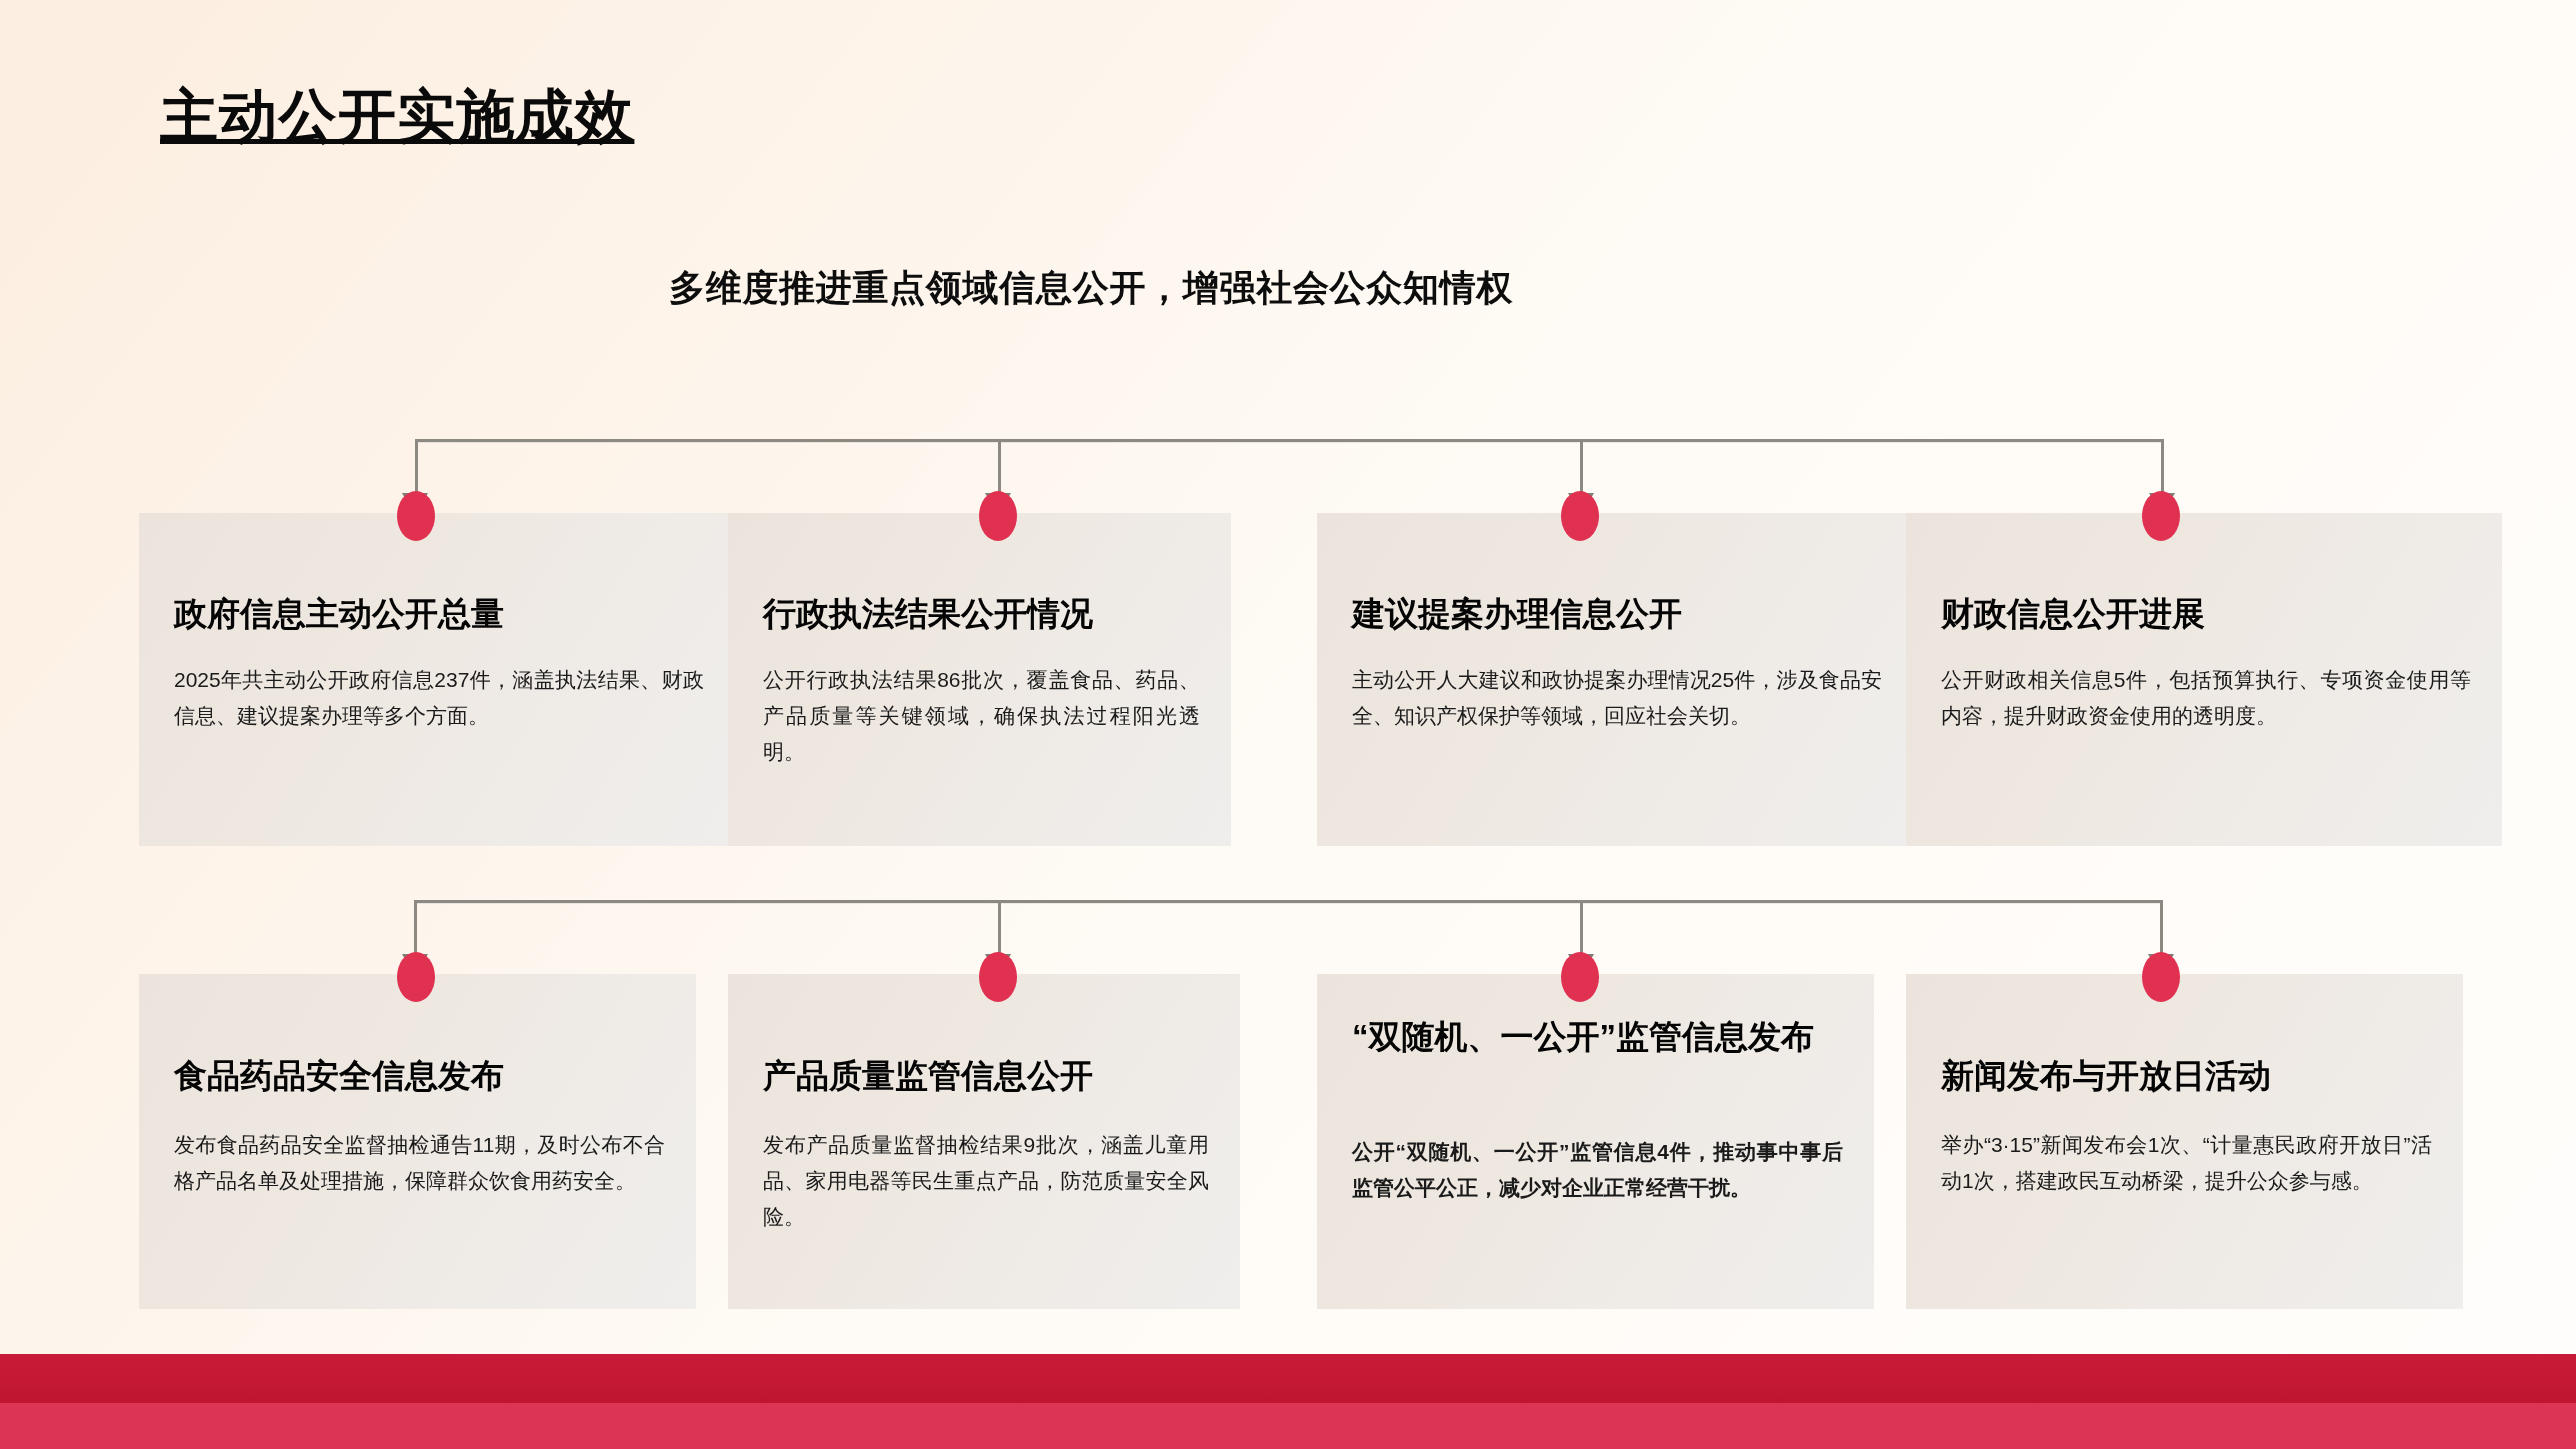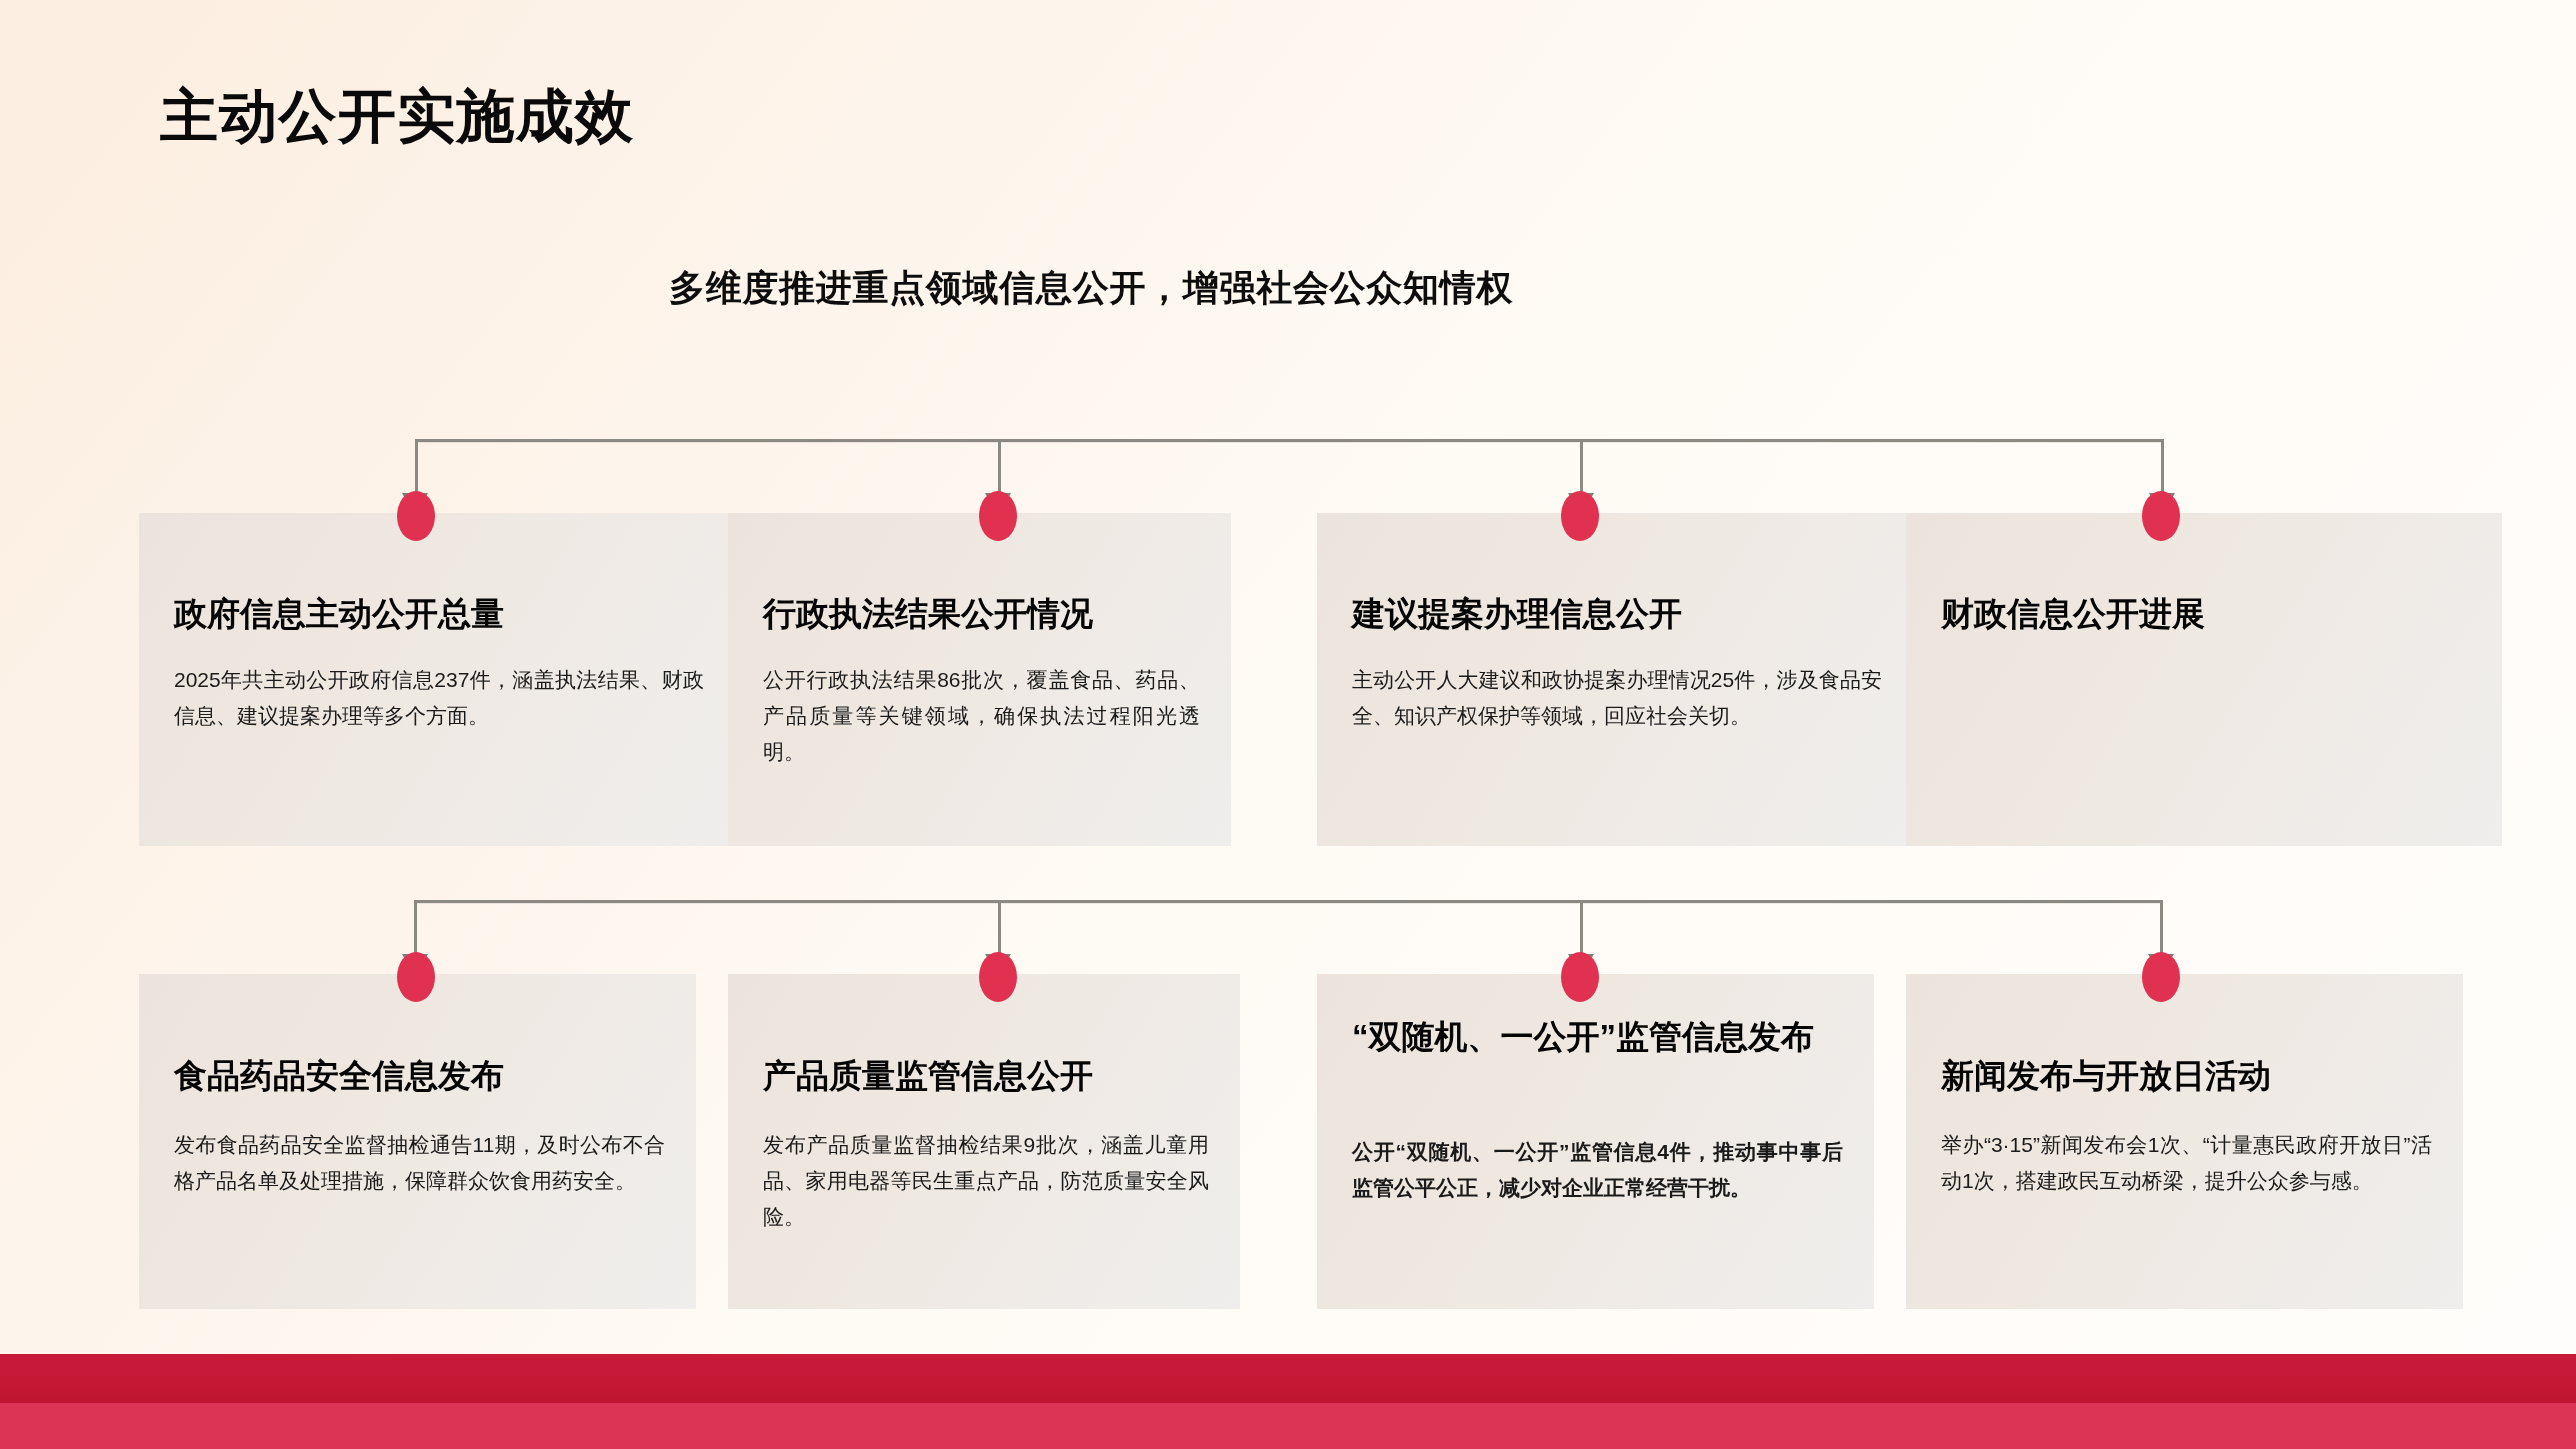--- a/index.html
+++ b/index.html
@@ -16,20 +16,21 @@
     background:linear-gradient(128deg,#fceee0 0%,#fdf3e9 22%,#fefaf4 48%,#fffcf8 70%,#fffdfb 100%);
     overflow:hidden;
   }
 
   
   .title{
     position:absolute;left:160px;top:87px;
     font-size:58px;font-weight:bold;color:#0a0a0a;
     letter-spacing:1.3px;line-height:1;
     white-space:nowrap;
+    text-decoration:underline;
   }
   .subtitle{
     position:absolute;left:669px;top:270px;
     font-size:36px;font-weight:bold;color:#0d0d0d;
     letter-spacing:0.7px;line-height:1;
     white-space:nowrap;
   }
 
   
   .conn-h{
@@ -136,20 +137,21 @@
 
     <div class="card" style="left:1317px;width:557px;">
       <div class="dot" style="left:244px;top:-22px;"></div>
       <div class="card-title">建议提案办理信息公开</div>
       <div class="card-body">主动公开人大建议和政协提案办理情况25件，涉及食品安全、知识产权保护等领域，回应社会关切。</div>
     </div>
 
     <div class="card" style="left:1906px;width:557px;">
       <div class="dot" style="left:236px;top:-22px;"></div>
       <div class="card-title">财政信息公开进展</div>
+      <div class="card-body">公开财政相关信息5件，包括预算执行、专项资金使用等内容，提升财政资金使用的透明度。</div>
     </div>
 
   </div>
 
   <div class="conn-h" style="left:414px;top:900px;width:1748px;"></div>
 
   <div class="conn-v" style="left:414px;top:900px;height:66px;"></div>
   <div class="conn-arrow" style="left:402px;top:954px;"></div>
 
   <div class="conn-v" style="left:998px;top:900px;height:66px;"></div>

